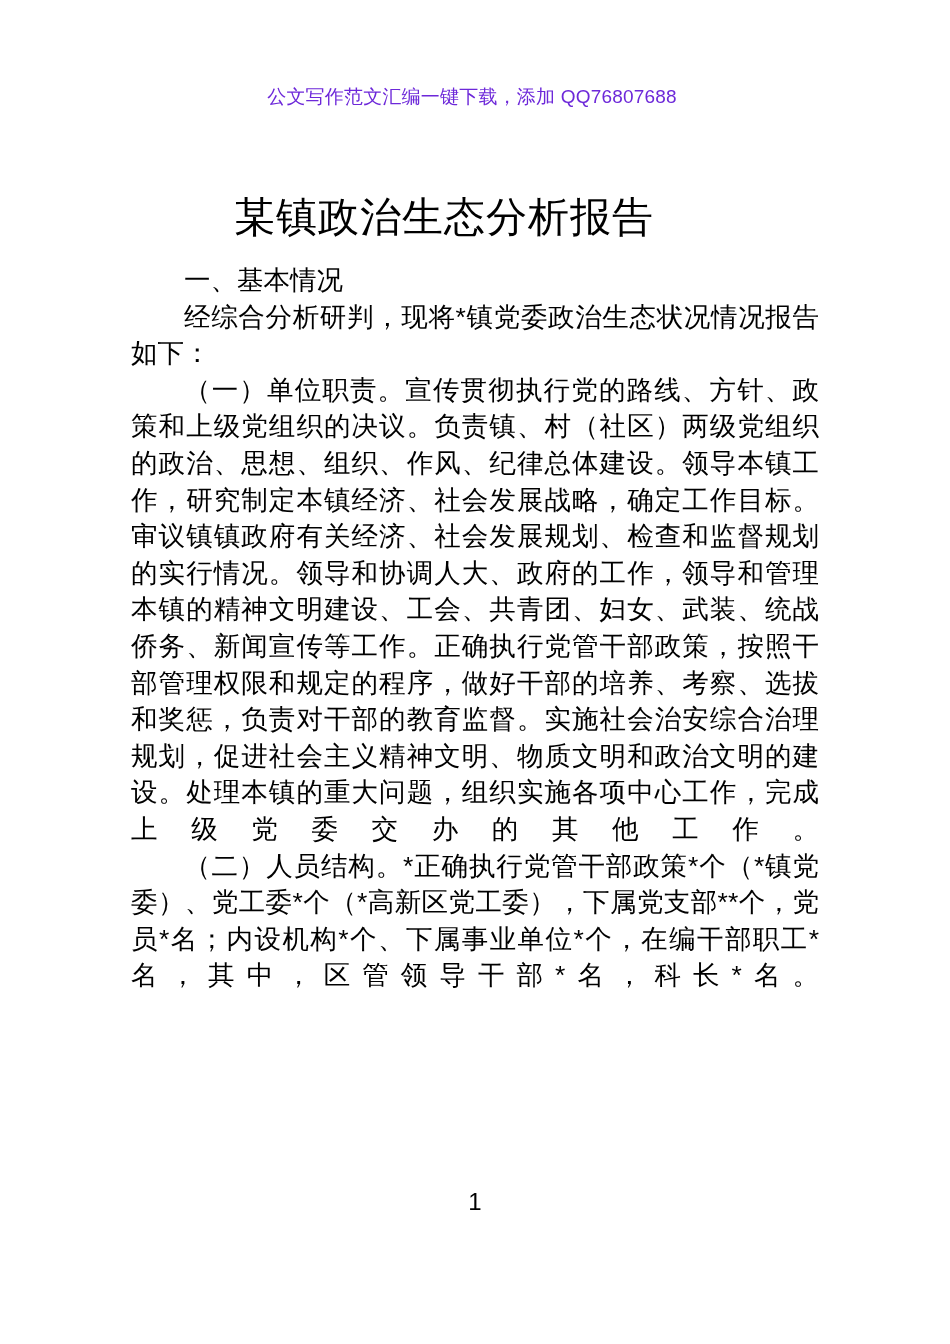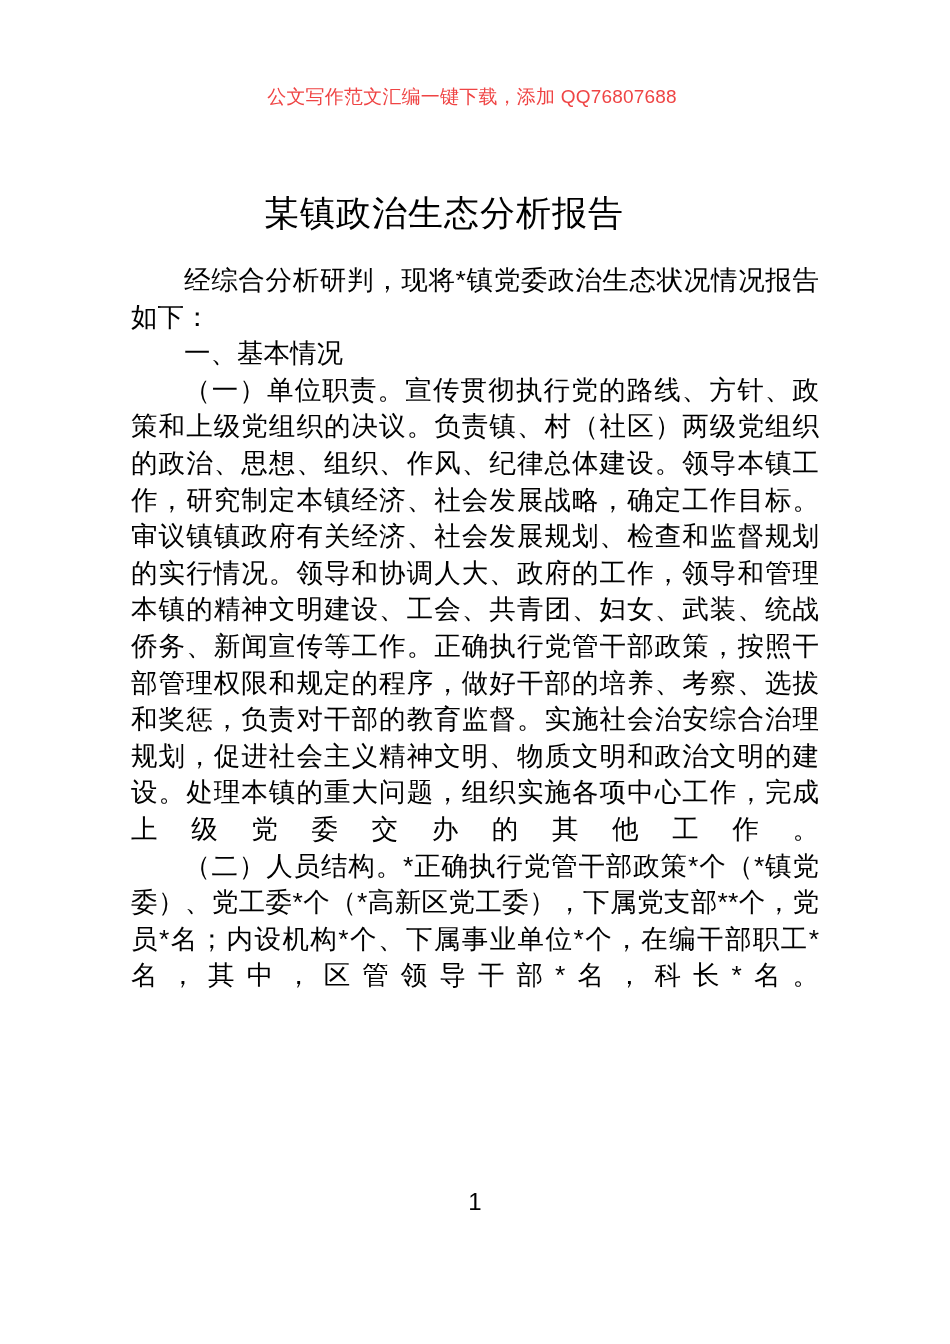--- a/index.html
+++ b/index.html
@@ -20,35 +20,35 @@
     overflow: hidden;
   }
 
   
   .doc-header {
     position: absolute;
     top: 84px;
     left: 0;
     width: 944px;
     text-align: center;
-    color: #ef4444;
+    color: #6d28d9;
     font-size: 19px;
     letter-spacing: 0.2px;
     line-height: 26px;
     white-space: nowrap;
   }
 
   
   .doc-title {
     position: absolute;
     top: 167px;
     left: 0;
     width: 888px;
     text-align: center;
-    font-size: 35px;
+    font-size: 41px;
     font-weight: 400;
     line-height: 46px;
     letter-spacing: 1px;
   }
 
   
   .body-block {
     position: absolute;
     top: 262px;
     left: 131px;
@@ -83,21 +83,21 @@
 </head>
 <body>
 
 <div class="page">
 
   <div class="doc-header">公文写作范文汇编一键下载，添加 QQ76807688</div>
 
   <h1 class="doc-title">某镇政治生态分析报告</h1>
 
   <div class="body-block">
+    <p class="para">一、基本情况</p>
     <p class="para">经综合分析研判，现将*镇党委政治生态状况情况报告如下：</p>
-    <p class="para">一、基本情况</p>
     <p class="para last-line-stretch">（一）单位职责。宣传贯彻执行党的路线、方针、政策和上级党组织的决议。负责镇、村（社区）两级党组织的政治、思想、组织、作风、纪律总体建设。领导本镇工作，研究制定本镇经济、社会发展战略，确定工作目标。审议镇镇政府有关经济、社会发展规划、检查和监督规划的实行情况。领导和协调人大、政府的工作，领导和管理本镇的精神文明建设、工会、共青团、妇女、武装、统战侨务、新闻宣传等工作。正确执行党管干部政策，按照干部管理权限和规定的程序，做好干部的培养、考察、选拔和奖惩，负责对干部的教育监督。实施社会治安综合治理规划，促进社会主义精神文明、物质文明和政治文明的建设。处理本镇的重大问题，组织实施各项中心工作，完成上级党委交办的其他工作。</p>
     <p class="para last-line-stretch">（二）人员结构。*正确执行党管干部政策*个（*镇党委）、党工委*个（*高新区党工委），下属党支部**个，党员*名；内设机构*个、下属事业单位*个，在编干部职工*名，其中，区管领导干部*名，科长*名。</p>
   </div>
 
   <div class="page-number">1</div>
 
 </div>
 
 </body></html>

